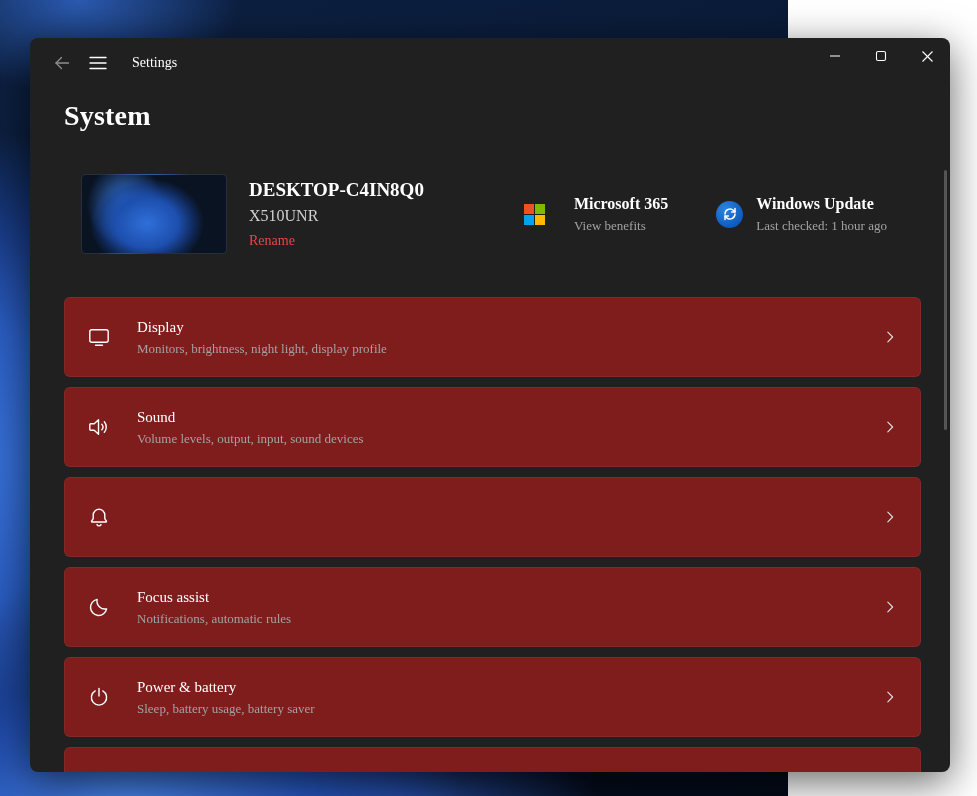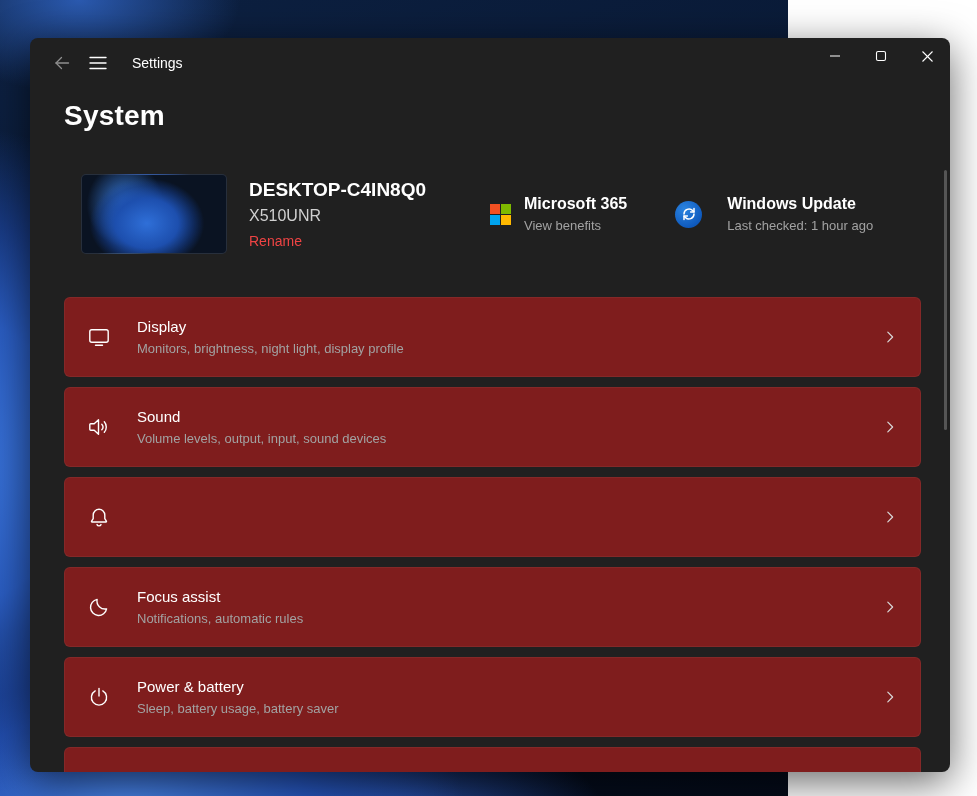--- a/index.html
+++ b/index.html
@@ -7,20 +7,21 @@
 
   
   .desktop{
     position:absolute; inset:0; width:788px; height:796px;
     background:
       radial-gradient(ellipse 260px 150px at 10% 0%, rgba(48,100,195,.85), transparent 62%),
       radial-gradient(ellipse 420px 480px at -6% 58%, #3c77dd 0%, #2a5cc0 30%, rgba(30,70,160,.7) 50%, transparent 70%),
       radial-gradient(ellipse 520px 300px at 16% 102%, #4a86e8 0%, rgba(40,90,200,.85) 35%, transparent 65%),
       radial-gradient(ellipse 360px 180px at 50% 104%, rgba(50,100,210,.85), transparent 60%),
       linear-gradient(160deg, #0d2142 0%, #0a1b38 30%, #07142b 55%, #050e20 80%, #040b19 100%);
+    font-family: Liberation Serif, serif;
   }
 
   
   .window{
     position:absolute; left:30px; top:38px; width:920px; height:734px;
     background:#202020; border-radius:8px; overflow:hidden;
     box-shadow:0 10px 40px rgba(0,0,0,.6);
     color:#fff;
   }
 
@@ -44,22 +45,22 @@
       radial-gradient(ellipse 70px 55px at 45% 62%, #2f6fd8 0%, #1d4fae 45%, rgba(20,60,140,.5) 68%, transparent 82%),
       radial-gradient(ellipse 55px 60px at 30% 38%, #3b82e8 0%, transparent 70%),
       #0a1322;
   }
   .device-info{ margin-left:22px; display:flex; flex-direction:column; }
   .device-name{ font-size:19px; font-weight:700; line-height:26px; }
   .device-model{ font-size:16px; color:#d0d0d0; line-height:22px; margin-top:2px; }
   .device-rename{ font-size:14px; color:#ef4444; line-height:22px; margin-top:3px; cursor:pointer; }
 
   .promo{ display:flex; align-items:center; cursor:pointer; }
-  .promo-ms{ margin-left:64px; }
-  .promo-wu{ margin-left:48px;gap:12px; }
+  .promo-ms{ margin-left:100px;gap:16px; }
+  .promo-wu{ margin-left:48px; }
   .promo-text{ margin-left:13px; display:flex; flex-direction:column; }
   .promo-title{ font-size:16px; font-weight:700; line-height:20px; }
   .promo-sub{ font-size:13px; color:#a2a2a2; line-height:18px; margin-top:3px; }
 
   .ms-logo{ width:21px; height:21px; display:grid; grid-template-columns:10px 10px; grid-template-rows:10px 10px; gap:1px; }
   .sq{ width:10px; height:10px; }
   .sq-red{ background:#f25022; } .sq-green{ background:#7fba00; }
   .sq-blue{ background:#00a4ef; } .sq-yellow{ background:#ffb900; }
 
   .wu-circle{ width:27px; height:27px; border-radius:50%;

